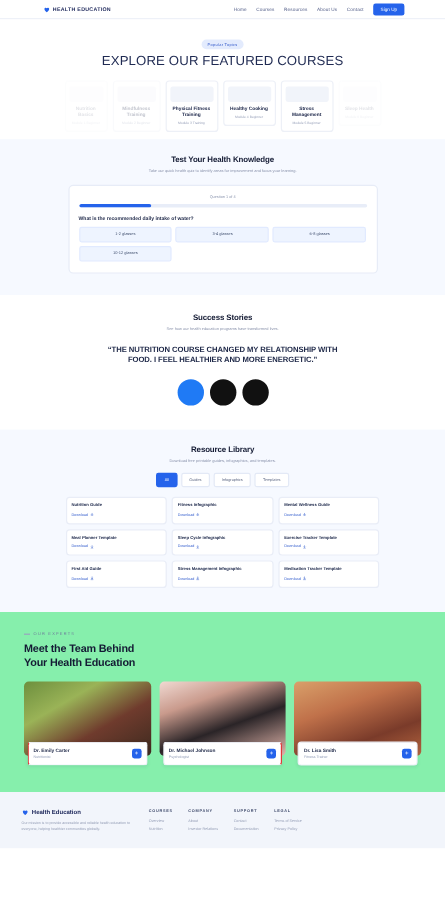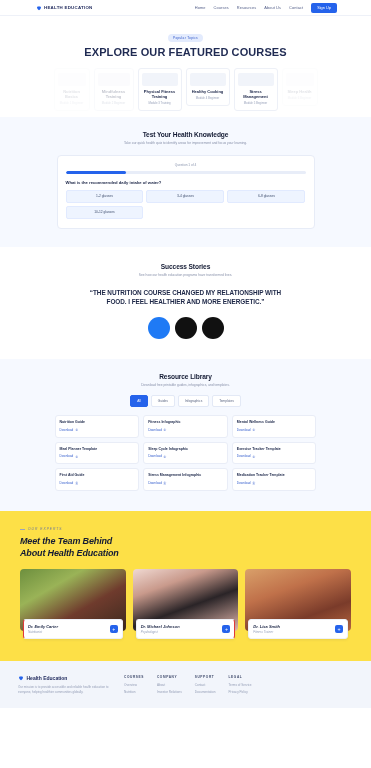--- a/index.html
+++ b/index.html
@@ -55,21 +55,21 @@
   }
 
   
   .section { padding: 14px 14px; text-align: center; }
   .eyebrow {
     display: inline-block; background: #e3ebfd; color: #2f56c9;
     font-size: 3.2px; letter-spacing: .3px; padding: 2px 5px; border-radius: 6px;
     text-transform: capitalize; margin-bottom: 4px;
   }
   .sec-title-lg {
-    font-size: 11px; font-weight: bold; letter-spacing: .1px;
+    font-size: 11px; font-weight: normal; letter-spacing: .1px;
     color: #1f2a52; text-transform: uppercase;
   }
   .sec-title {
     font-size: 6.6px; font-weight: bold; color: #141b34; letter-spacing: -.1px;
   }
   .sec-sub { margin-top: 3px; font-size: 3.3px; color: #8891aa; line-height: 1.5; }
 
   
   .courses { padding-bottom: 6px; }
   .carousel {
@@ -135,21 +135,21 @@
     gap: 4px; max-width: 262px; margin-left: auto; margin-right: auto;
   }
   .res-card {
     background: #fff; border: 1px solid #e9edf7; border-radius: 3px;
     padding: 4px 4px 5px; text-align: left; min-height: 22px;
   }
   .res-title { font-size: 3.5px; font-weight: bold; color: #202b4d; line-height: 1.35; }
   .res-dl { margin-top: 3px; font-size: 3.1px; color: #3b63cf; display: flex; align-items: center; gap: 1.5px; }
 
   
-  .team { background: #fde047; padding: 16px 20px 22px; font-style: italic; }
+  .team { background: #86efac; padding: 16px 20px 22px; }
   .team-eyebrow {
     font-size: 3.3px; letter-spacing: 1px; color: #5c6party; color: #6d7899;
     text-transform: uppercase; display: flex; align-items: center; gap: 3px;
   }
   .team-eyebrow .dash { width: 5px; height: 1px; background: #9aa4be; display: inline-block; }
   .team-title {
     margin-top: 5px; font-size: 9px; font-weight: bold;
     color: #141b34; line-height: 1.3; letter-spacing: -.15px;
   }
   .team-grid { margin-top: 9px; display: flex; gap: 7px; align-items: flex-start; }
@@ -379,21 +379,21 @@
     </div>
   </div>
 
   <div class="team">
     <div class="team-eyebrow">
       <span class="dash"></span>
       <span>Our Experts</span>
     </div>
     <div class="team-title">
       <div>Meet the Team Behind</div>
-      <div>About Health Education</div>
+      <div>Your Health Education</div>
     </div>
     <div class="team-grid">
       <div class="member m1">
         <div class="photo"></div>
         <div class="info">
           <div>
             <div class="nm">Dr. Emily Carter</div>
             <div class="rl">Nutritionist</div>
           </div>
           <div class="plus">+</div>

